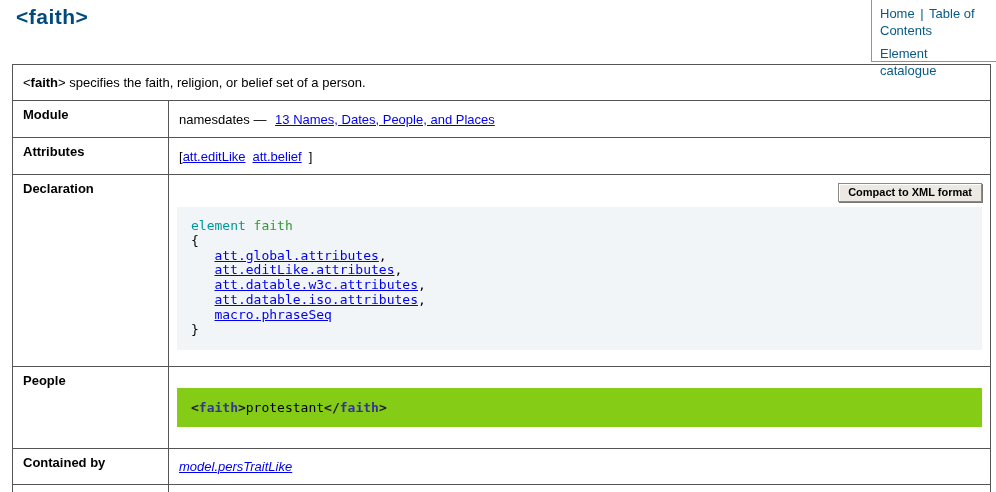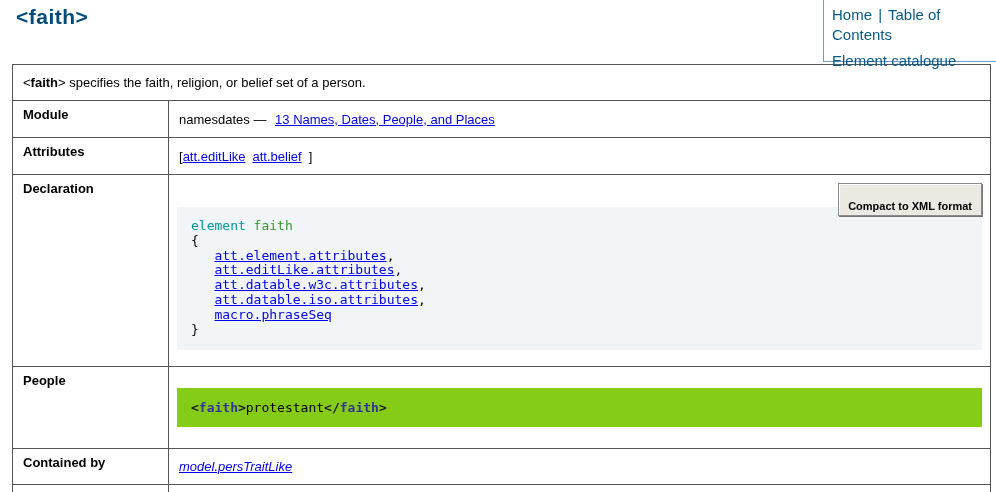--- a/index.html
+++ b/index.html
@@ -14,24 +14,24 @@
 
   
   .header { position: relative; height: 64px; }
   .page-title {
     position: absolute; left: 16px; top: 5px;
     font-size: 21px; font-weight: bold; color: #004a7c;
     letter-spacing: 0.5px;
   }
   .nav-box {
     position: absolute; top: 0; right: 0;
-    width: 173px; height: 62px;
+    width: 125px; height: 62px;
     border: 1px solid #7399c6; border-top: none; border-right: none;
     padding: 5px 16px 6px 8px;
-    font-size: 15px; line-height: 1.32;
+    font-size: 13px; line-height: 1.32;
     color: #085a85;
   }
   .nav-box a { color: #085a85; text-decoration: none; cursor: pointer; }
   .nav-sep { color: #085a85; margin: 0 2px; }
   .nav-line2 { margin-top: 6px; }
 
   
   table.spec {
     margin-left: 12px;
     width: 979px;
@@ -56,21 +56,21 @@
 
   
   td.decl-cell { padding: 8px; vertical-align: top; }
   .btn-row { text-align: right; height: 22px; }
   button.compact-btn {
     font-family: "Liberation Sans", sans-serif;
     font-size: 11px; font-weight: bold; color: #000;
     background: #ece9e2;
     border: 1px solid #8a8a8a;
     box-shadow: inset 1px 1px 0 #ffffff, 1px 1px 0 #777777;
-    padding: 16px 9px 3px 9px;
+    padding: 2px 9px 3px 9px;
     cursor: pointer;
   }
   .code-block {
     margin-top: 2px;
     background: #f2f5f7;
     padding: 12px 14px 12px 14px;
     font-family: "DejaVu Sans Mono", monospace;
     font-size: 13px; line-height: 1.14;
     min-height: 138px;
     margin-bottom: 8px;
@@ -145,21 +145,21 @@
 
     <tr class="row-decl">
       <td class="label-cell">Declaration</td>
       <td class="decl-cell">
         <div class="btn-row">
           <button class="compact-btn">Compact to XML format</button>
         </div>
         <div class="code-block">
           <div class="code-line"><span class="code-keyword">element</span><span class="code-elname">faith</span></div>
           <div class="code-line">{</div>
-          <div class="code-line code-member"><a>att.element.attributes</a><span>,</span></div>
+          <div class="code-line code-member"><a>att.global.attributes</a><span>,</span></div>
           <div class="code-line code-member"><a>att.editLike.attributes</a><span>,</span></div>
           <div class="code-line code-member"><a>att.datable.w3c.attributes</a><span>,</span></div>
           <div class="code-line code-member"><a>att.datable.iso.attributes</a><span>,</span></div>
           <div class="code-line code-member"><a>macro.phraseSeq</a><span></span></div>
           <div class="code-line">}</div>
         </div>
       </td>
     </tr>
 
     <tr>

